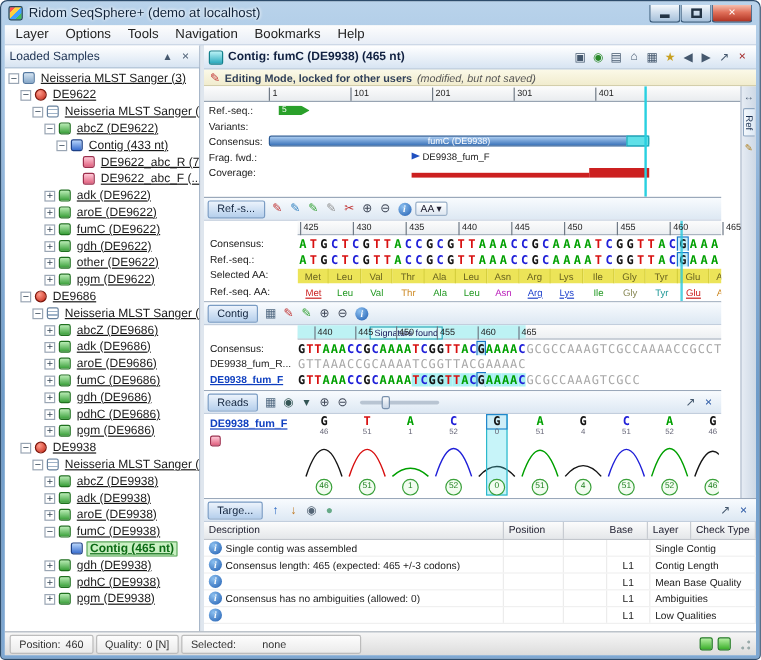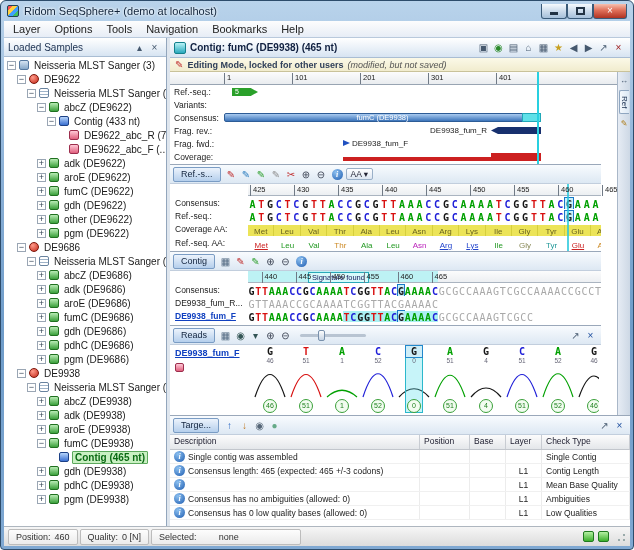--- a/index.html
+++ b/index.html
@@ -32,21 +32,21 @@
 .hnd{width:9px;height:9px;flex:none;border:1px solid #9aa6b4;background:#fff;color:#345;
  font-size:9px;line-height:7px;text-align:center;margin-right:2px;}
 .hnd.hid{visibility:hidden;}
 .ti{width:10px;height:10px;display:inline-block;flex:none;margin:0 3px 0 1px;border-radius:2px;}
 .ti-grid{background:linear-gradient(#d5e4f2,#86a8c9);border:1px solid #54789f;}
 .ti-sample{background:radial-gradient(circle at 35% 30%,#ff9a8a,#c42818);border:1px solid #7c150a;border-radius:50%;}
 .ti-project{background:repeating-linear-gradient(0deg,#fff 0 2px,#9fb3c8 2px 3px);border:1px solid #68829e;}
 .ti-gene{background:linear-gradient(#b8ecb4,#3ba03b);border:1px solid #1f701f;}
 .ti-contig{background:linear-gradient(#b6d4fb,#3a6fd0);border:1px solid #1c4086;}
 .ti-fragR,.ti-fragF{background:linear-gradient(#ffc8d6,#e0607e);border:1px solid #9c2d4c;}
-.tlabel{padding:0 2px;}
+.tlabel{padding:0 2px;text-decoration:underline;}
 .trow.sel .tlabel{background:#c9f0c2;border:1px solid #5ca85c;color:#0b6a14;font-weight:bold;border-radius:1px;}
 .vsplit{position:absolute;left:163px;top:0;width:3px;bottom:0;background:#dfe6ee;}
 
 .rightpanel{position:absolute;left:166px;top:0;right:0;bottom:0;background:#fff;}
 .rhead{position:absolute;top:0;left:0;right:0;height:20px;display:flex;align-items:center;gap:1px;padding:0 4px;
  background:linear-gradient(#ffffff,#d7e4f2);border-bottom:1px solid #a9bdd3;}
 .cicon{width:12px;height:12px;flex:none;margin-right:3px;border:1px solid #12808c;border-radius:2px;
  background:linear-gradient(#b8f2f6,#28a8bc);}
 .rtitle{font-size:10px;font-weight:bold;color:#102040;margin-right:auto;white-space:nowrap;}
 .tb{min-width:15px;height:15px;display:inline-flex;align-items:center;justify-content:center;
@@ -401,27 +401,20 @@
             <span class="ovtrack"></span>
           </div>
           <div class="ovrow">
             <span class="ovlabel">Consensus:</span>
             <span class="ovtrack">
               <span class="consbar">fumC (DE9938)</span>
               <span class="sigseg"></span>
             </span>
           </div>
           <div class="ovrow">
-            <span class="ovlabel">Frag. rev.:</span>
-            <span class="ovtrack">
-              <span class="fraglabel revlabel">DE9938_fum_R</span>
-              <span class="fragrevbar"></span>
-            </span>
-          </div>
-          <div class="ovrow">
             <span class="ovlabel">Frag. fwd.:</span>
             <span class="ovtrack">
               <span class="fwdarrow"></span>
               <span class="fraglabel fwdlabel">DE9938_fum_F</span>
             </span>
           </div>
           <div class="ovrow">
             <span class="ovlabel">Coverage:</span>
             <span class="ovtrack">
               <span class="covbar1"></span>
@@ -467,21 +460,21 @@
             </div>
           <div class="seqrow">
             <span class="seqlabel">Consensus:</span>
             <span class="seqarea" id="rs-cons"><span class="bch" style="color: rgb(0, 160, 0); width: 8.8px;">A</span><span class="bch" style="color: rgb(216, 16, 16); width: 8.8px;">T</span><span class="bch" style="color: rgb(21, 21, 21); width: 8.8px;">G</span><span class="bch" style="color: rgb(32, 32, 216); width: 8.8px;">C</span><span class="bch" style="color: rgb(216, 16, 16); width: 8.8px;">T</span><span class="bch" style="color: rgb(32, 32, 216); width: 8.8px;">C</span><span class="bch" style="color: rgb(21, 21, 21); width: 8.8px;">G</span><span class="bch" style="color: rgb(216, 16, 16); width: 8.8px;">T</span><span class="bch" style="color: rgb(216, 16, 16); width: 8.8px;">T</span><span class="bch" style="color: rgb(0, 160, 0); width: 8.8px;">A</span><span class="bch" style="color: rgb(32, 32, 216); width: 8.8px;">C</span><span class="bch" style="color: rgb(32, 32, 216); width: 8.8px;">C</span><span class="bch" style="color: rgb(21, 21, 21); width: 8.8px;">G</span><span class="bch" style="color: rgb(32, 32, 216); width: 8.8px;">C</span><span class="bch" style="color: rgb(21, 21, 21); width: 8.8px;">G</span><span class="bch" style="color: rgb(216, 16, 16); width: 8.8px;">T</span><span class="bch" style="color: rgb(216, 16, 16); width: 8.8px;">T</span><span class="bch" style="color: rgb(0, 160, 0); width: 8.8px;">A</span><span class="bch" style="color: rgb(0, 160, 0); width: 8.8px;">A</span><span class="bch" style="color: rgb(0, 160, 0); width: 8.8px;">A</span><span class="bch" style="color: rgb(32, 32, 216); width: 8.8px;">C</span><span class="bch" style="color: rgb(32, 32, 216); width: 8.8px;">C</span><span class="bch" style="color: rgb(21, 21, 21); width: 8.8px;">G</span><span class="bch" style="color: rgb(32, 32, 216); width: 8.8px;">C</span><span class="bch" style="color: rgb(0, 160, 0); width: 8.8px;">A</span><span class="bch" style="color: rgb(0, 160, 0); width: 8.8px;">A</span><span class="bch" style="color: rgb(0, 160, 0); width: 8.8px;">A</span><span class="bch" style="color: rgb(0, 160, 0); width: 8.8px;">A</span><span class="bch" style="color: rgb(216, 16, 16); width: 8.8px;">T</span><span class="bch" style="color: rgb(32, 32, 216); width: 8.8px;">C</span><span class="bch" style="color: rgb(21, 21, 21); width: 8.8px;">G</span><span class="bch" style="color: rgb(21, 21, 21); width: 8.8px;">G</span><span class="bch" style="color: rgb(216, 16, 16); width: 8.8px;">T</span><span class="bch" style="color: rgb(216, 16, 16); width: 8.8px;">T</span><span class="bch" style="color: rgb(0, 160, 0); width: 8.8px;">A</span><span class="bch" style="color: rgb(32, 32, 216); width: 8.8px;">C</span><span class="bch cur" style="color: rgb(21, 21, 21); width: 8.8px;">G</span><span class="bch" style="color: rgb(0, 160, 0); width: 8.8px;">A</span><span class="bch" style="color: rgb(0, 160, 0); width: 8.8px;">A</span><span class="bch" style="color: rgb(0, 160, 0); width: 8.8px;">A</span><span class="bch" style="color: rgb(0, 160, 0); width: 8.8px;">A</span><span class="bch" style="color: rgb(32, 32, 216); width: 8.8px;">C</span></span>
           </div>
           <div class="seqrow">
             <span class="seqlabel">Ref.-seq.:</span>
             <span class="seqarea" id="rs-ref"><span class="bch" style="color: rgb(0, 160, 0); width: 8.8px;">A</span><span class="bch" style="color: rgb(216, 16, 16); width: 8.8px;">T</span><span class="bch" style="color: rgb(21, 21, 21); width: 8.8px;">G</span><span class="bch" style="color: rgb(32, 32, 216); width: 8.8px;">C</span><span class="bch" style="color: rgb(216, 16, 16); width: 8.8px;">T</span><span class="bch" style="color: rgb(32, 32, 216); width: 8.8px;">C</span><span class="bch" style="color: rgb(21, 21, 21); width: 8.8px;">G</span><span class="bch" style="color: rgb(216, 16, 16); width: 8.8px;">T</span><span class="bch" style="color: rgb(216, 16, 16); width: 8.8px;">T</span><span class="bch" style="color: rgb(0, 160, 0); width: 8.8px;">A</span><span class="bch" style="color: rgb(32, 32, 216); width: 8.8px;">C</span><span class="bch" style="color: rgb(32, 32, 216); width: 8.8px;">C</span><span class="bch" style="color: rgb(21, 21, 21); width: 8.8px;">G</span><span class="bch" style="color: rgb(32, 32, 216); width: 8.8px;">C</span><span class="bch" style="color: rgb(21, 21, 21); width: 8.8px;">G</span><span class="bch" style="color: rgb(216, 16, 16); width: 8.8px;">T</span><span class="bch" style="color: rgb(216, 16, 16); width: 8.8px;">T</span><span class="bch" style="color: rgb(0, 160, 0); width: 8.8px;">A</span><span class="bch" style="color: rgb(0, 160, 0); width: 8.8px;">A</span><span class="bch" style="color: rgb(0, 160, 0); width: 8.8px;">A</span><span class="bch" style="color: rgb(32, 32, 216); width: 8.8px;">C</span><span class="bch" style="color: rgb(32, 32, 216); width: 8.8px;">C</span><span class="bch" style="color: rgb(21, 21, 21); width: 8.8px;">G</span><span class="bch" style="color: rgb(32, 32, 216); width: 8.8px;">C</span><span class="bch" style="color: rgb(0, 160, 0); width: 8.8px;">A</span><span class="bch" style="color: rgb(0, 160, 0); width: 8.8px;">A</span><span class="bch" style="color: rgb(0, 160, 0); width: 8.8px;">A</span><span class="bch" style="color: rgb(0, 160, 0); width: 8.8px;">A</span><span class="bch" style="color: rgb(216, 16, 16); width: 8.8px;">T</span><span class="bch" style="color: rgb(32, 32, 216); width: 8.8px;">C</span><span class="bch" style="color: rgb(21, 21, 21); width: 8.8px;">G</span><span class="bch" style="color: rgb(21, 21, 21); width: 8.8px;">G</span><span class="bch" style="color: rgb(216, 16, 16); width: 8.8px;">T</span><span class="bch" style="color: rgb(216, 16, 16); width: 8.8px;">T</span><span class="bch" style="color: rgb(0, 160, 0); width: 8.8px;">A</span><span class="bch" style="color: rgb(32, 32, 216); width: 8.8px;">C</span><span class="bch cur" style="color: rgb(21, 21, 21); width: 8.8px;">G</span><span class="bch" style="color: rgb(0, 160, 0); width: 8.8px;">A</span><span class="bch" style="color: rgb(0, 160, 0); width: 8.8px;">A</span><span class="bch" style="color: rgb(0, 160, 0); width: 8.8px;">A</span><span class="bch" style="color: rgb(0, 160, 0); width: 8.8px;">A</span><span class="bch" style="color: rgb(32, 32, 216); width: 8.8px;">C</span></span>
           </div>
           <div class="aarow">
-            <span class="seqlabel">Coverage AA:</span>
+            <span class="seqlabel">Selected AA:</span>
             <span class="seqarea" id="rs-consaa"><span class="aach ay">Met</span><span class="aach ay">Leu</span><span class="aach ay">Val</span><span class="aach ay">Thr</span><span class="aach ay">Ala</span><span class="aach ay">Leu</span><span class="aach ay">Asn</span><span class="aach ay">Arg</span><span class="aach ay">Lys</span><span class="aach ay">Ile</span><span class="aach ay">Gly</span><span class="aach ay">Tyr</span><span class="aach ay">Glu</span><span class="aach ay">Asn</span></span>
           </div>
           <div class="aarow">
             <span class="seqlabel">Ref.-seq. AA:</span>
             <span class="seqarea" id="rs-refaa"><span class="aach" style="color: rgb(204, 34, 34); text-decoration: underline;">Met</span><span class="aach" style="color: rgb(34, 153, 34);">Leu</span><span class="aach" style="color: rgb(34, 153, 34);">Val</span><span class="aach" style="color: rgb(204, 136, 34);">Thr</span><span class="aach" style="color: rgb(34, 153, 34);">Ala</span><span class="aach" style="color: rgb(34, 153, 34);">Leu</span><span class="aach" style="color: rgb(187, 34, 187);">Asn</span><span class="aach" style="color: rgb(34, 68, 204); text-decoration: underline;">Arg</span><span class="aach" style="color: rgb(34, 68, 204); text-decoration: underline;">Lys</span><span class="aach" style="color: rgb(34, 153, 34);">Ile</span><span class="aach" style="color: rgb(136, 136, 85);">Gly</span><span class="aach" style="color: rgb(34, 153, 153);">Tyr</span><span class="aach" style="color: rgb(204, 34, 34); text-decoration: underline;">Glu</span><span class="aach" style="color: rgb(204, 136, 34);">Asn</span></span>
           </div>
           <div class="rscursor"></div>
         </div>
 
         <div class="section" style="top:213px;height:74px;">
@@ -599,21 +592,21 @@
                 <span class="tb" style="color: rgb(102, 170, 136);">●</span>
               </span>
             <span class="rightic">
                 <span class="tb" style="color: rgb(69, 88, 110);">↗</span>
                 <span class="tb" style="color: rgb(32, 80, 160);">×</span>
               </span>
           </div>
           <div class="tghead" id="tgt-head">
               <span class="thc" style="width: 250px;">Description</span>
               <span class="thc" style="width: 50px;">Position</span>
-              <span class="thc" style="width: 36px;">Base</span>
+              <span class="thc" style="width: 36px; margin-left: 34px;">Base</span>
               <span class="thc" style="width: 36px;">Layer</span>
               <span class="thc" style="width: 88px; flex: 1 1 0%;">Check Type</span>
             </div>
           <div id="tgt-body">
               <div class="tgrow">
                 <span class="tdc" style="width: 250px;">
                   <span class="iinfo">i</span>
                   <span>Single contig was assembled</span>
                 </span>
                 <span class="tdc" style="width: 50px;"></span>
@@ -646,21 +639,20 @@
                   <span>Consensus has no ambiguities (allowed: 0)</span>
                 </span>
                 <span class="tdc" style="width: 50px;"></span>
                 <span class="tdc" style="width: 36px;"></span>
                 <span class="tdc" style="width: 36px;">L1</span>
                 <span class="tdc" style="width: 88px; flex: 1 1 0%;">Ambiguities</span>
               </div>
               <div class="tgrow">
                 <span class="tdc" style="width: 250px;">
                   <span class="iinfo">i</span>
-                  <span>Consensus has 0 low quality bases (allowed: 0)</span>
                 </span>
                 <span class="tdc" style="width: 50px;"></span>
                 <span class="tdc" style="width: 36px;"></span>
                 <span class="tdc" style="width: 36px;">L1</span>
                 <span class="tdc" style="width: 88px; flex: 1 1 0%;">Low Qualities</span>
               </div>
             </div>
         </div>
       </div>
     </div>

